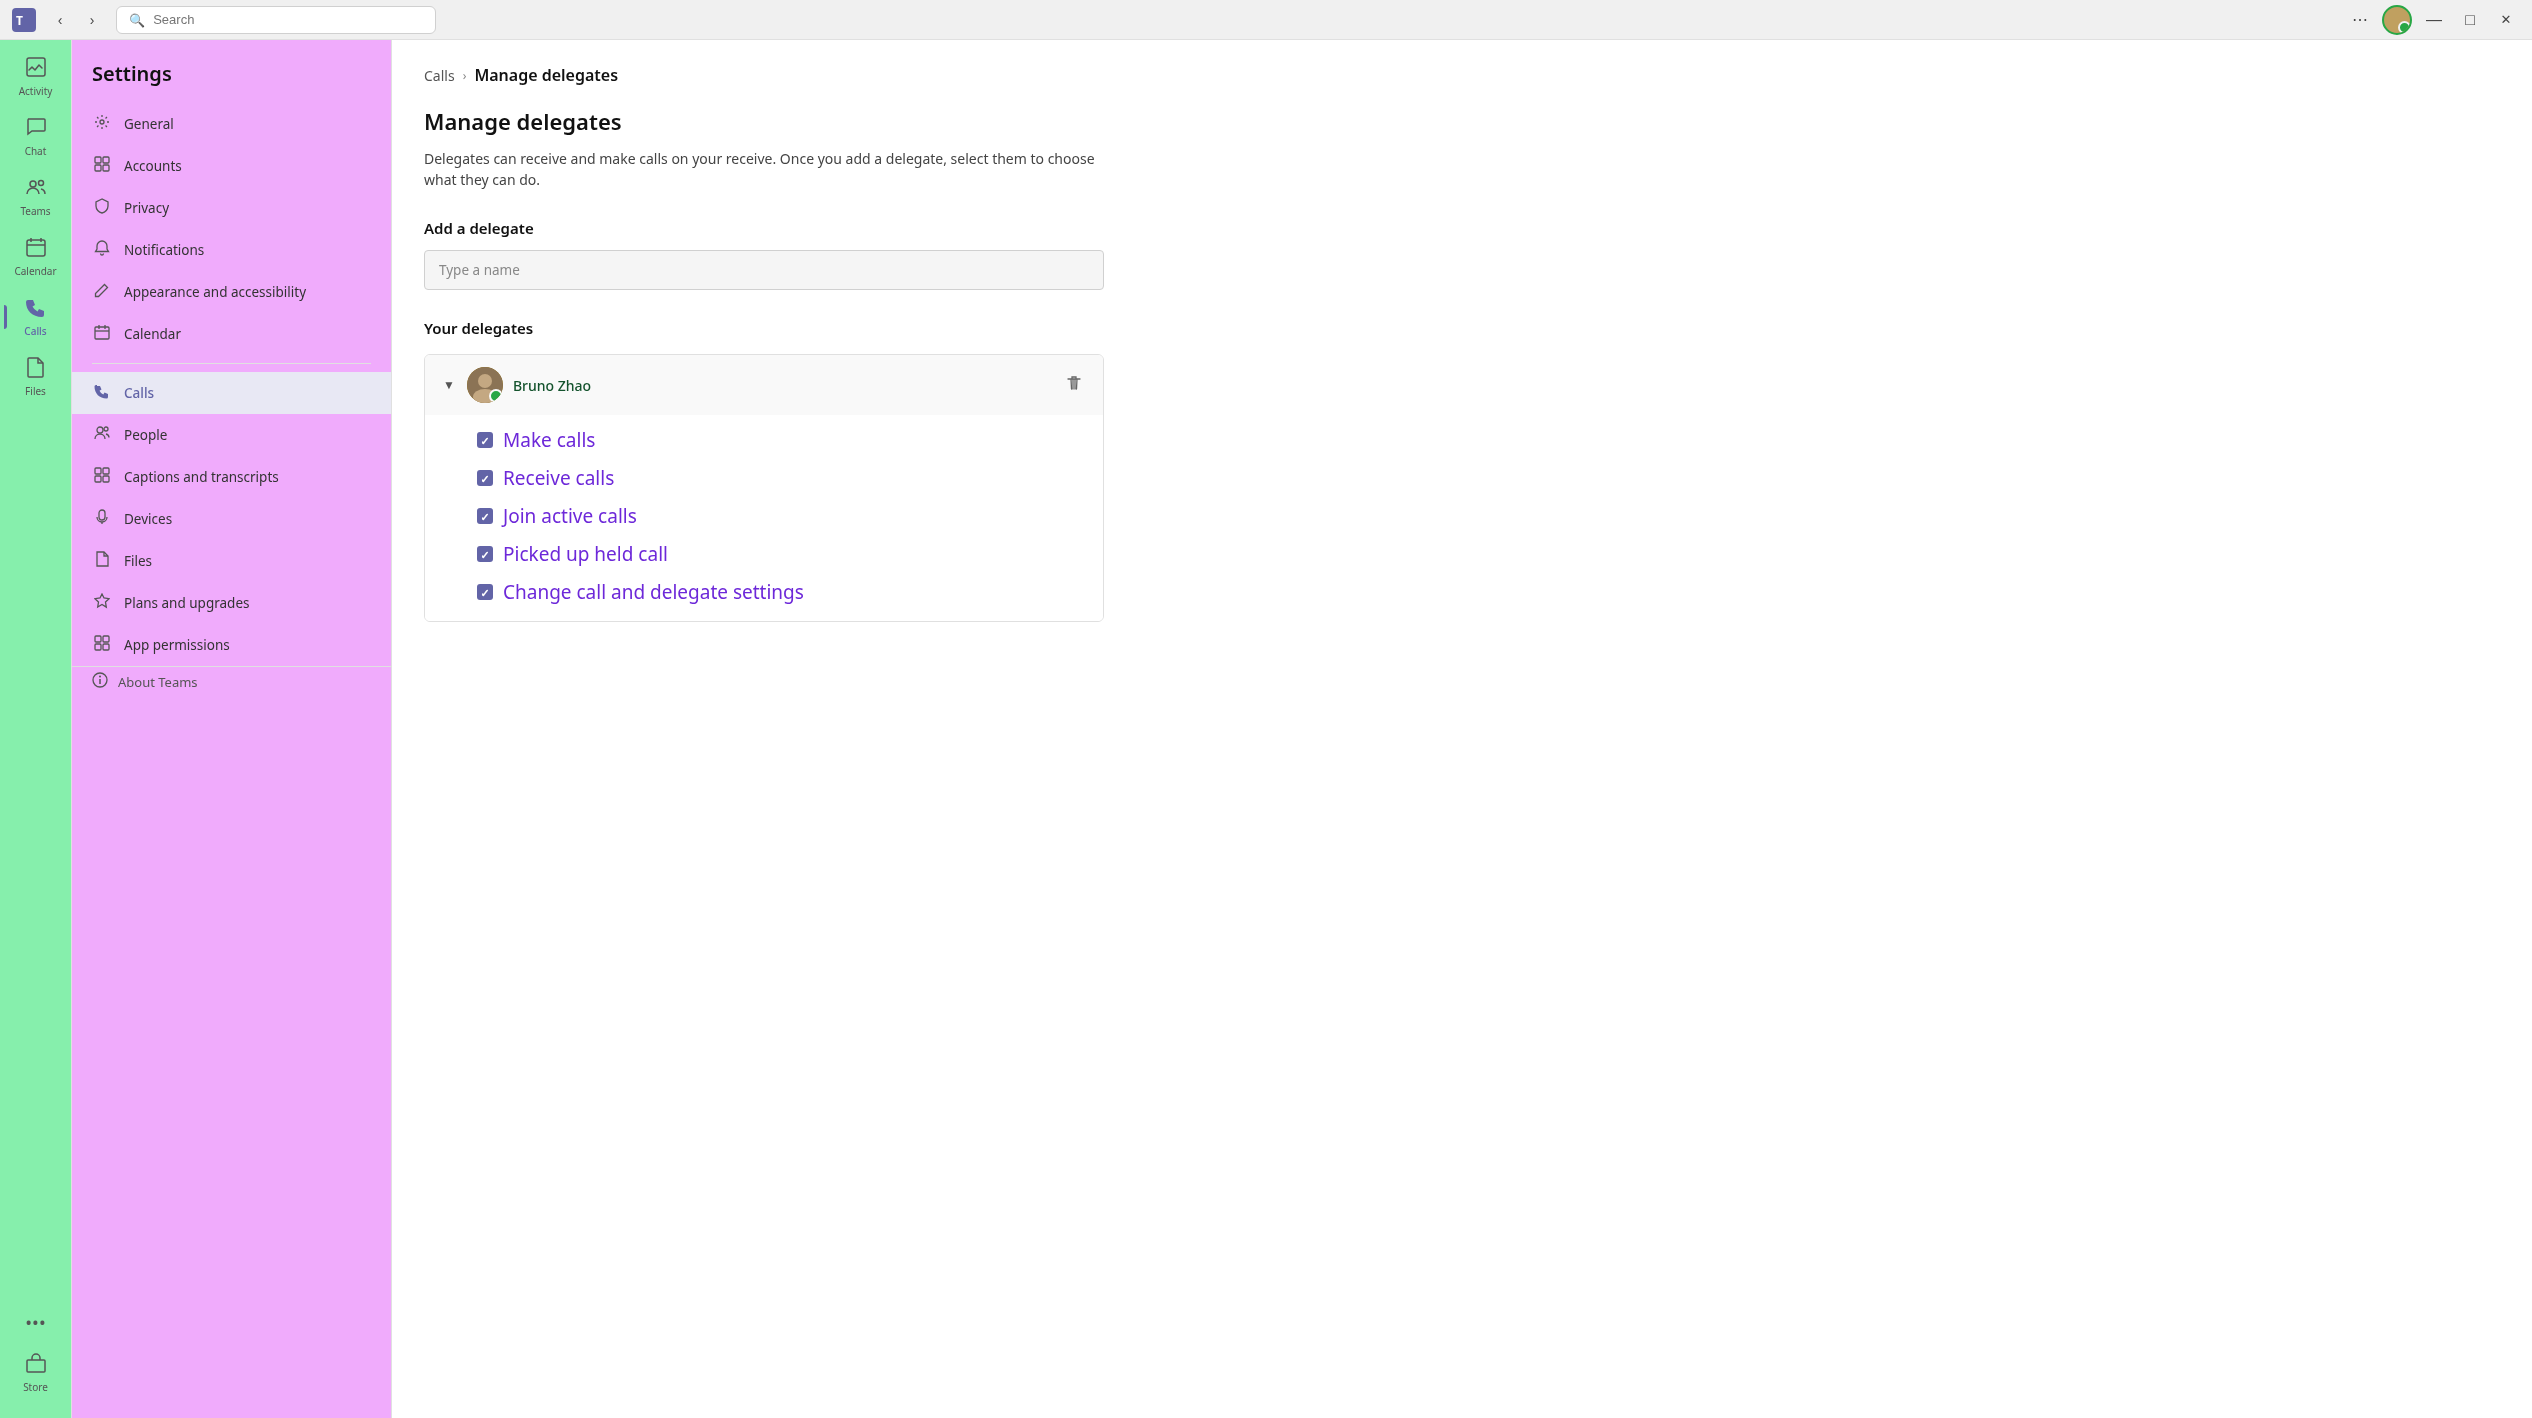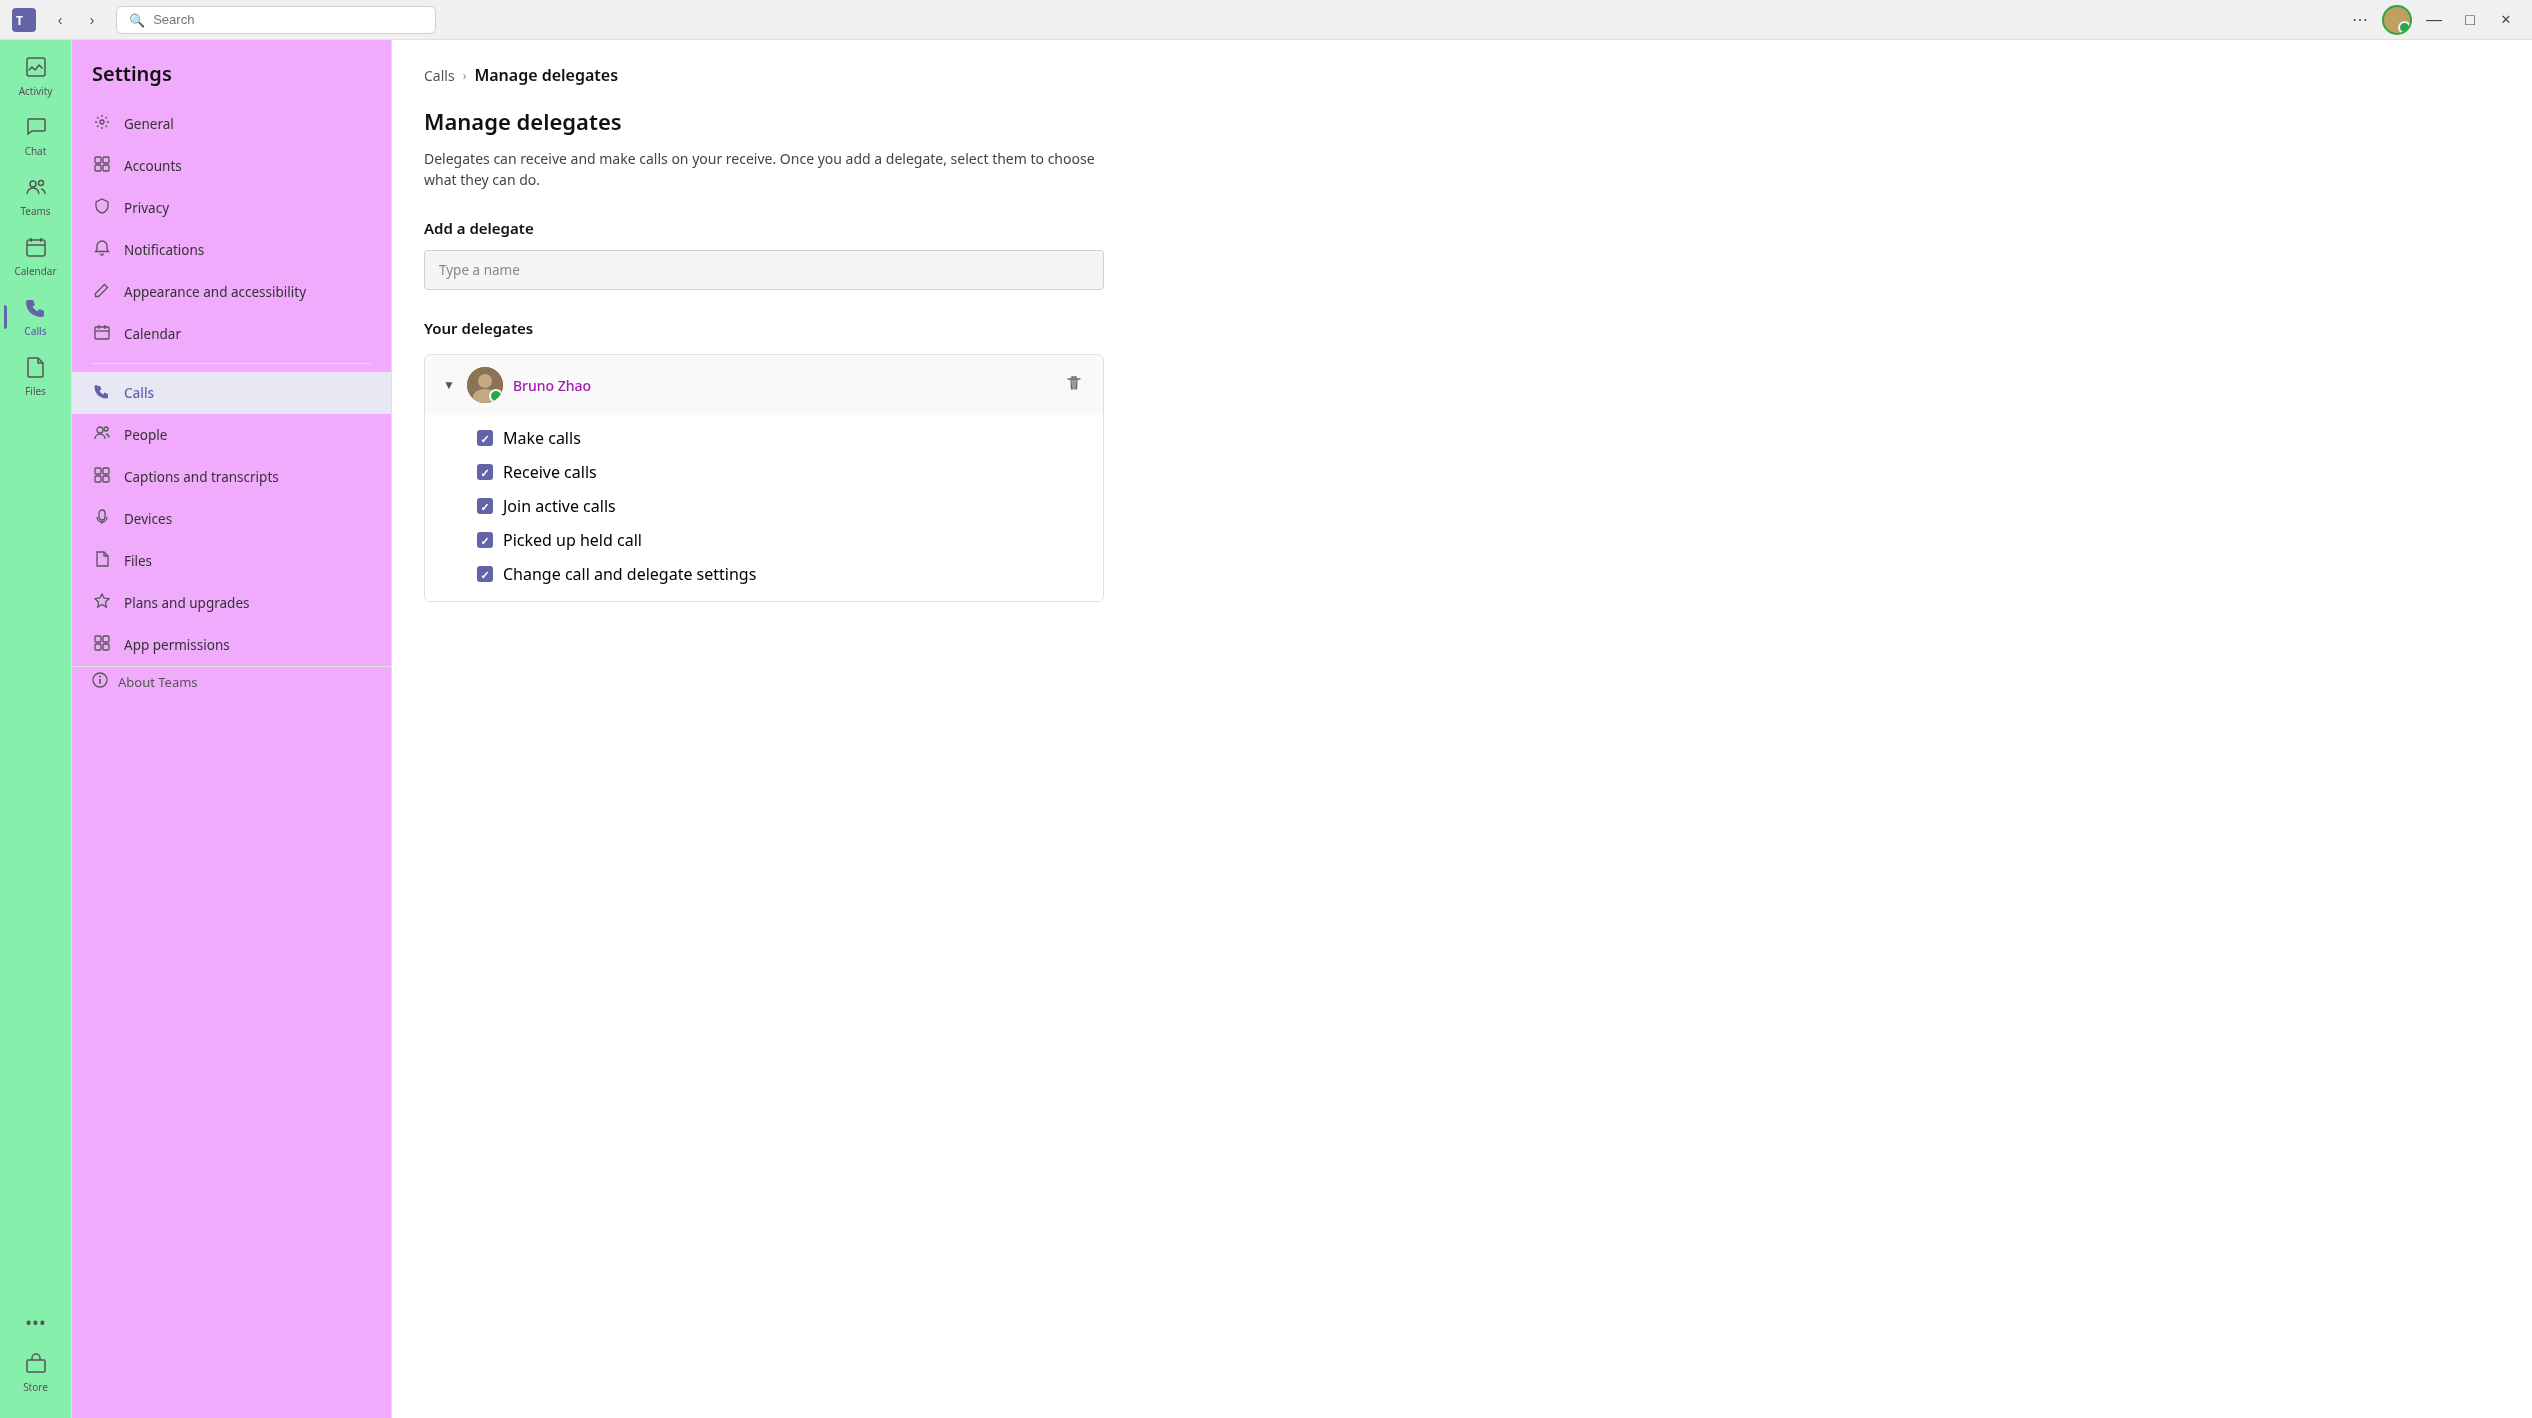--- a/index.html
+++ b/index.html
@@ -333,21 +333,21 @@
       right: 0;
       width: 10px;
       height: 10px;
       background: #28a745;
       border-radius: 50%;
       border: 2px solid #f9f9f9;
     }
     .delegate-name {
       font-size: 14px;
       font-weight: 500;
-      color: #a21caf;
+      color: #14532d;
     }
     .delete-btn {
       background: transparent;
       border: none;
       cursor: pointer;
       color: #666;
       font-size: 16px;
       padding: 4px;
     }
     .delegate-permissions {
@@ -372,22 +372,22 @@
       justify-content: center;
       flex-shrink: 0;
       cursor: pointer;
     }
     .checkbox-check {
       color: #fff;
       font-size: 11px;
       font-weight: bold;
     }
     .permission-label {
-      font-size: 16px;
-      color: #000000;
+      font-size: 19px;
+      color: #6d28d9;
     }
   </style>
 </head>
 <body>
 
 <div class="titlebar">
   <div class="titlebar-left">
     <svg class="teams-logo" viewBox="0 0 24 24" fill="none">
       <rect width="24" height="24" rx="4" fill="#6264a7"></rect>
       <text x="4" y="17" font-size="12" fill="white" font-weight="bold">T</text>

